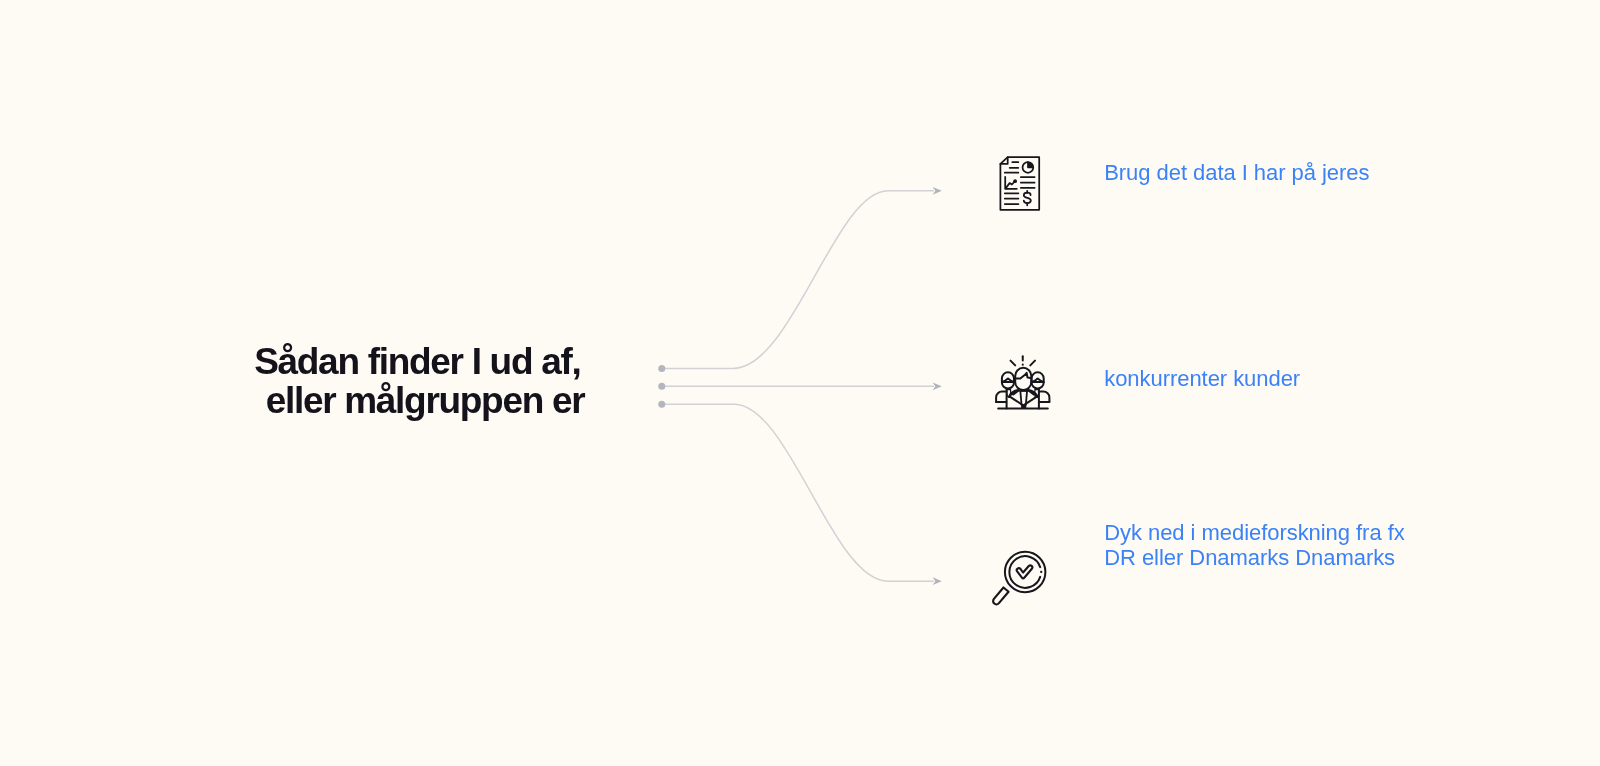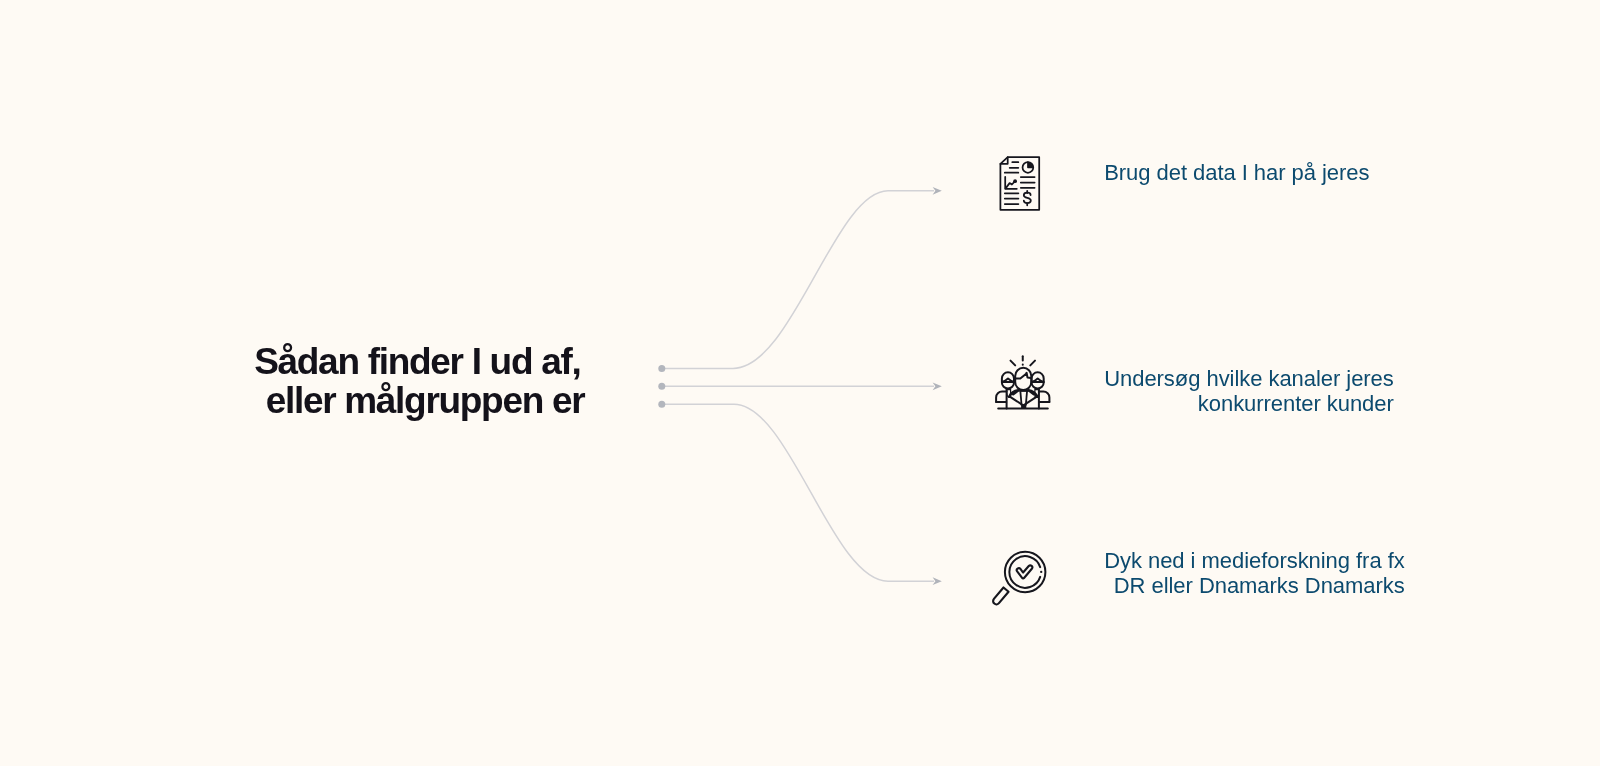--- a/index.html
+++ b/index.html
@@ -22,21 +22,21 @@
   }
   .title .l1 { padding-right:15.4px; }
 
   .flow { position:absolute; left:0; top:0; }
 
   .icon { position:absolute; }
   .label {
     position:absolute;
     transform:translateZ(0);
     font-size:22px; line-height:25.1px; letter-spacing:-0.05px;
-    color:#0c4a6e; white-space:nowrap;text-align:right;
+    color:#3b82f6; white-space:nowrap;
   }
 </style>
 </head>
 <body>
 
 <div class="stage">
 
   <div class="title">
     <div class="l1">Sådan finder I ud af,</div>
     <div class="l2">eller målgruppen er</div>
@@ -126,36 +126,35 @@
       <path d="M 42.6 44.8 a 12.6 12.6 0 0 0 -9.4 -6.6" stroke-width="2.5"></path>
       <path d="M 23.4 38.4 L 18.2 42.2" stroke-width="2.4"></path>
       <path d="M 33.6 38.4 L 38.8 42.2" stroke-width="2.4"></path>
       <path d="M 28.2 53.4 L 14.8 44.6"></path>
       <path d="M 28.4 53.4 L 41.8 44.6"></path>
 
       <path d="M 3.2 56.6 H 52.8"></path>
     </svg>
   </div>
   <div class="label" style="left:1104.2px; top:365.7px;">
-    <div>Undersøg hvilke kanaler jeres</div>
     <div>konkurrenter kunder</div>
   </div>
 
   <div class="icon" style="left:988px; top:544px;">
     <svg width="64" height="64" viewBox="-4 -4 64 64" fill="none" stroke="#16161d" stroke-width="2.0" stroke-linecap="round" stroke-linejoin="round">
 
       <circle cx="33.15" cy="24.0" r="20.25"></circle>
 
       <path d="M 48.18 28.88 A 15.8 15.8 0 1 1 48.18 19.12"></path>
 
       <path d="M 49.2 23.9 h 0.01" stroke-width="2.3"></path>
 
       <path d="M 11.5 39.5 L 1.9 50.9 a 3.3 3.3 0 0 0 5.05 4.25 L 16.55 43.75 Z" stroke-width="2.15"></path>
 
       <path d="M 25.16 23.43 L 30.1 29.9 a 1.3 1.3 0 0 0 1.95 0.1 L 39.85 20.74 a 2.05 2.05 0 0 0 -3.1 -2.68 L 31.12 24.54 L 28.44 20.97 a 2.05 2.05 0 0 0 -3.28 2.46 Z" stroke-width="2.1"></path>
     </svg>
   </div>
-  <div class="label" style="left:1104.2px; top:548px;">
+  <div class="label" style="left:1104.2px; top:520px;">
     <div>Dyk ned i medieforskning fra fx</div>
     <div>DR eller Dnamarks Dnamarks</div>
   </div>
 
 </div>
 
 </body></html>

